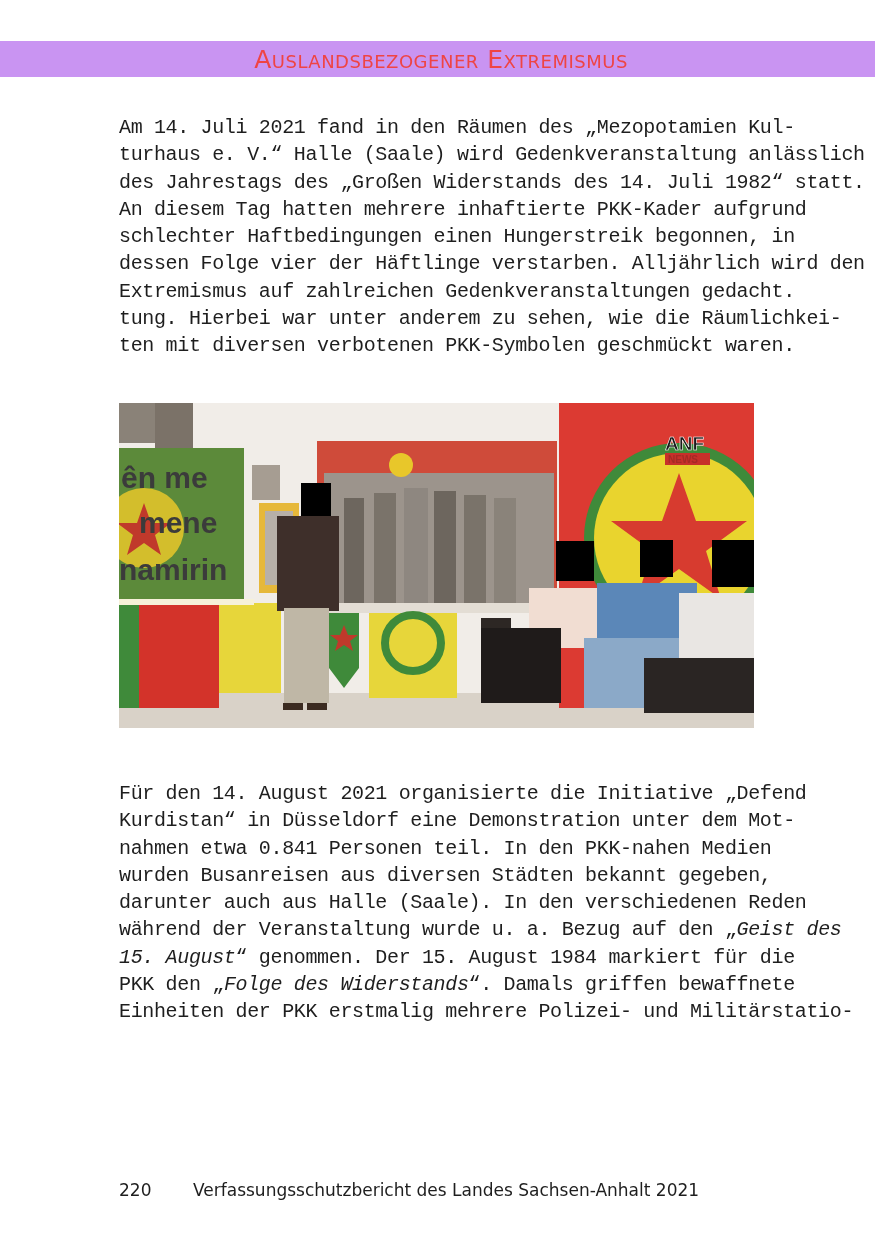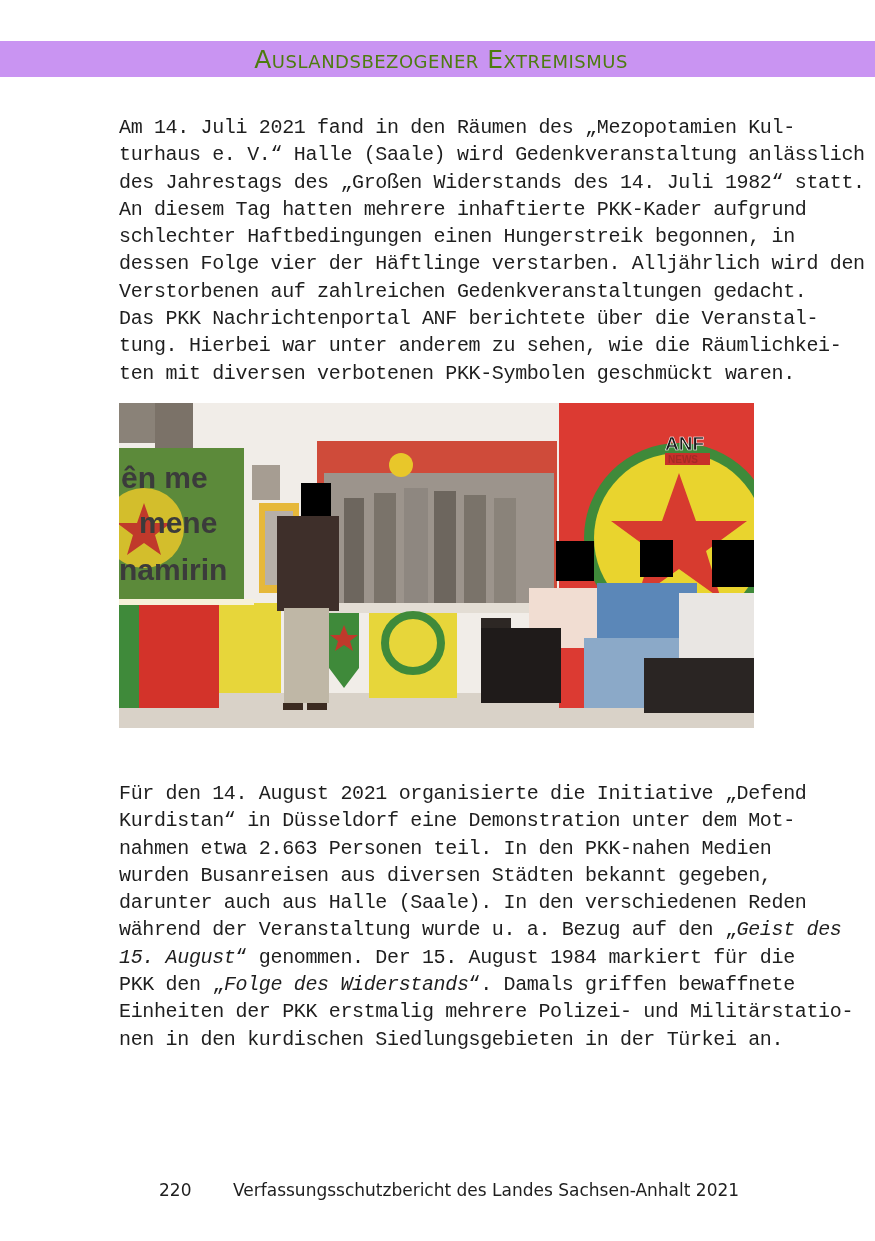--- a/index.html
+++ b/index.html
@@ -1,42 +1,41 @@
 <!DOCTYPE html>
 <html><head>
 <meta charset="utf-8">
 <style>
   html, body { margin:0; padding:0; background:#ffffff; }
   body { width:875px; height:1241px; position:relative; overflow:hidden; font-family:"Liberation Sans", sans-serif; color:#1a1a1a; }
   .header-bar { position:absolute; left:0; top:41px; width:875px; height:36px; background:#c994f2; }
-  .header-title { position:absolute; left:0; right:4px; top:43px; text-align:center; color:#4d7c0f; font-size:25px; letter-spacing:0.5px; line-height:34px; font-variant:small-caps; font-family:"DejaVu Sans", sans-serif; font-weight:normal;margin-left:11px; }
+  .header-title { position:absolute; left:0; right:4px; top:43px; text-align:center; color:#ef4444; font-size:25px; letter-spacing:0.5px; line-height:34px; font-variant:small-caps; font-family:"DejaVu Sans", sans-serif; font-weight:normal;margin-left:11px; }
   .para { position:absolute; left:119px; width:640px; font-size:20px; line-height:27.3px; color:#1e1e1e; font-family:Liberation Mono, monospace; letter-spacing:-0.35px; }
   .para .line { display:block; white-space:nowrap; }
   .para em { font-style:italic; }
   .p1 { top:114px; }
   .p2 { top:780px; }
   .photo { position:absolute; left:119px; top:403px; width:635px; height:325px; overflow:hidden; background:#efeae4; }
   .footer { position:absolute; top:1180px; left:119px; font-size:17px; color:#1e1e1e; font-family:"DejaVu Sans", sans-serif; }
-  .footer .pg { display:inline-block; width:74px;margin-left:40px; }
+  .footer .pg { display:inline-block; width:74px; }
 </style>
 </head>
 <body>
 
 <div class="header-bar"></div>
 <div class="header-title">Auslandsbezogener Extremismus</div>
 
 <div class="para p1">
   <span class="line">Am 14. Juli 2021 fand in den Räumen des „Mezopotamien Kul-</span>
   <span class="line">turhaus e. V.“ Halle (Saale) wird Gedenkveranstaltung anlässlich</span>
   <span class="line">des Jahrestags des „Großen Widerstands des 14. Juli 1982“ statt.</span>
   <span class="line">An diesem Tag hatten mehrere inhaftierte PKK-Kader aufgrund</span>
   <span class="line">schlechter Haftbedingungen einen Hungerstreik begonnen, in</span>
   <span class="line">dessen Folge vier der Häftlinge verstarben. Alljährlich wird den</span>
-  <span class="line">Verstorbenen auf zahlreichen Gedenkveranstaltungen gedacht.</span>
-  <span class="line">Das PKK Nachrichtenportal ANF berichtete über die Veranstal-</span>
+  <span class="line">Extremismus auf zahlreichen Gedenkveranstaltungen gedacht.</span>
   <span class="line">tung. Hierbei war unter anderem zu sehen, wie die Räumlichkei-</span>
   <span class="line">ten mit diversen verbotenen PKK-Symbolen geschmückt waren.</span>
 </div>
 
 <div class="photo">
   <svg width="635" height="325" viewBox="0 0 635 325" xmlns="http://www.w3.org/2000/svg">
     <rect x="0" y="0" width="635" height="325" fill="#f1ede8"></rect>
 
     <rect x="0" y="290" width="635" height="35" fill="#d9d2c8"></rect>
 
@@ -102,25 +101,24 @@
     <rect x="521" y="137" width="33" height="37" fill="#000000"></rect>
     <rect x="560" y="190" width="75" height="80" fill="#e9e6e3"></rect>
     <rect x="525" y="255" width="110" height="55" fill="#2a2523"></rect>
     <rect x="593" y="137" width="42" height="47" fill="#000000"></rect>
   </svg>
 </div>
 
 <div class="para p2">
   <span class="line"><span>Für den 14. August 2021 organisierte die Initiative „Defend</span></span>
   <span class="line"><span>Kurdistan“ in Düsseldorf eine Demonstration unter dem Mot-</span></span>
-  <span class="line"><span>nahmen etwa 2.663 Personen teil. In den PKK-nahen Medien</span></span>
+  <span class="line"><span>nahmen etwa 0.841 Personen teil. In den PKK-nahen Medien</span></span>
   <span class="line"><span>wurden Busanreisen aus diversen Städten bekannt gegeben,</span></span>
   <span class="line"><span>darunter auch aus Halle (Saale). In den verschiedenen Reden</span></span>
   <span class="line"><span>während der Veranstaltung wurde u. a. Bezug auf den „</span><em>Geist des</em></span>
   <span class="line"><em>15. August</em><span>“ genommen. Der 15. August 1984 markiert für die</span></span>
   <span class="line"><span>PKK den „</span><em>Folge des Widerstands</em><span>“. Damals griffen bewaffnete</span></span>
   <span class="line"><span>Einheiten der PKK erstmalig mehrere Polizei- und Militärstatio-</span></span>
-  <span class="line"><span>nen in den kurdischen Siedlungsgebieten in der Türkei an.</span></span>
 </div>
 
 <div class="footer">
   <span class="pg">220</span><span>Verfassungsschutzbericht des Landes Sachsen-Anhalt 2021</span>
 </div>
 
 </body></html>

